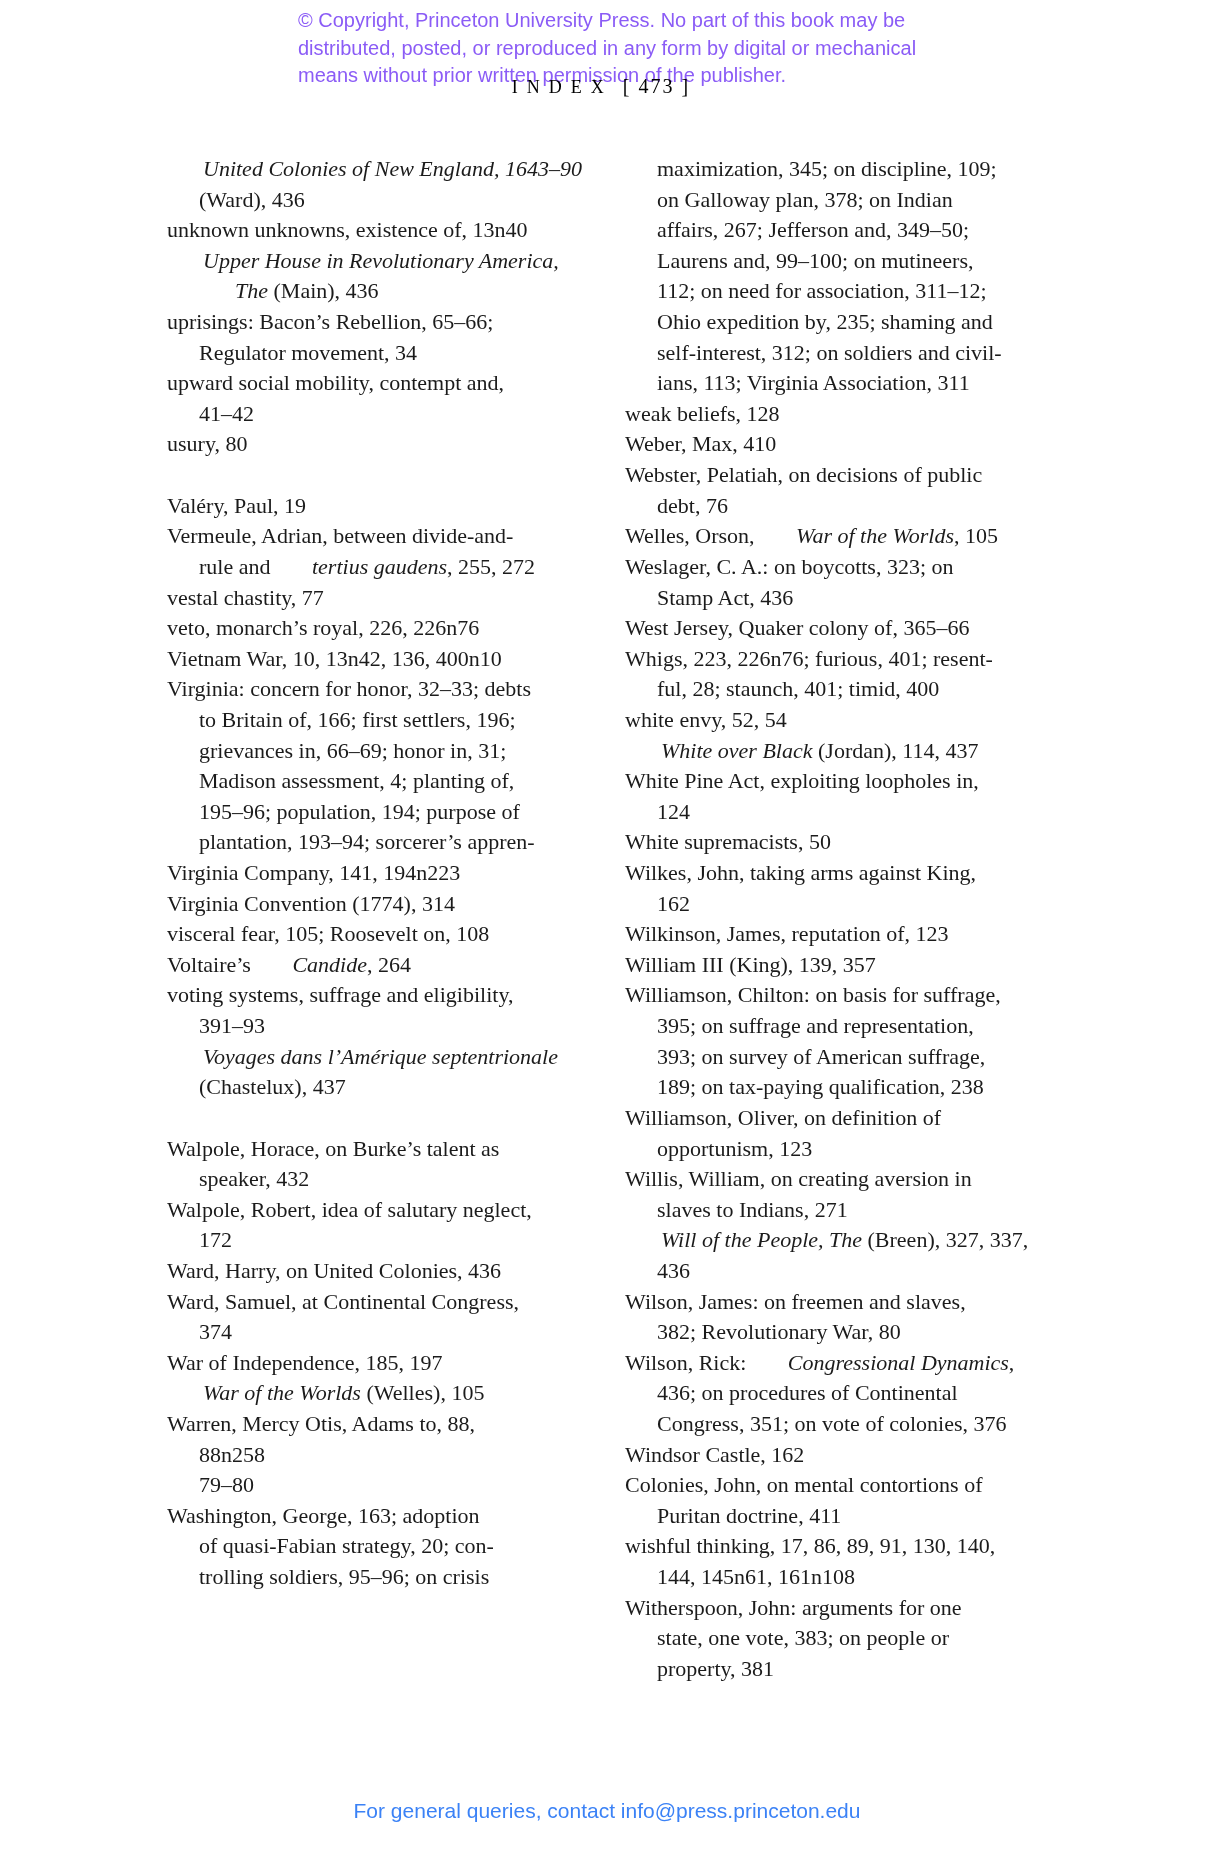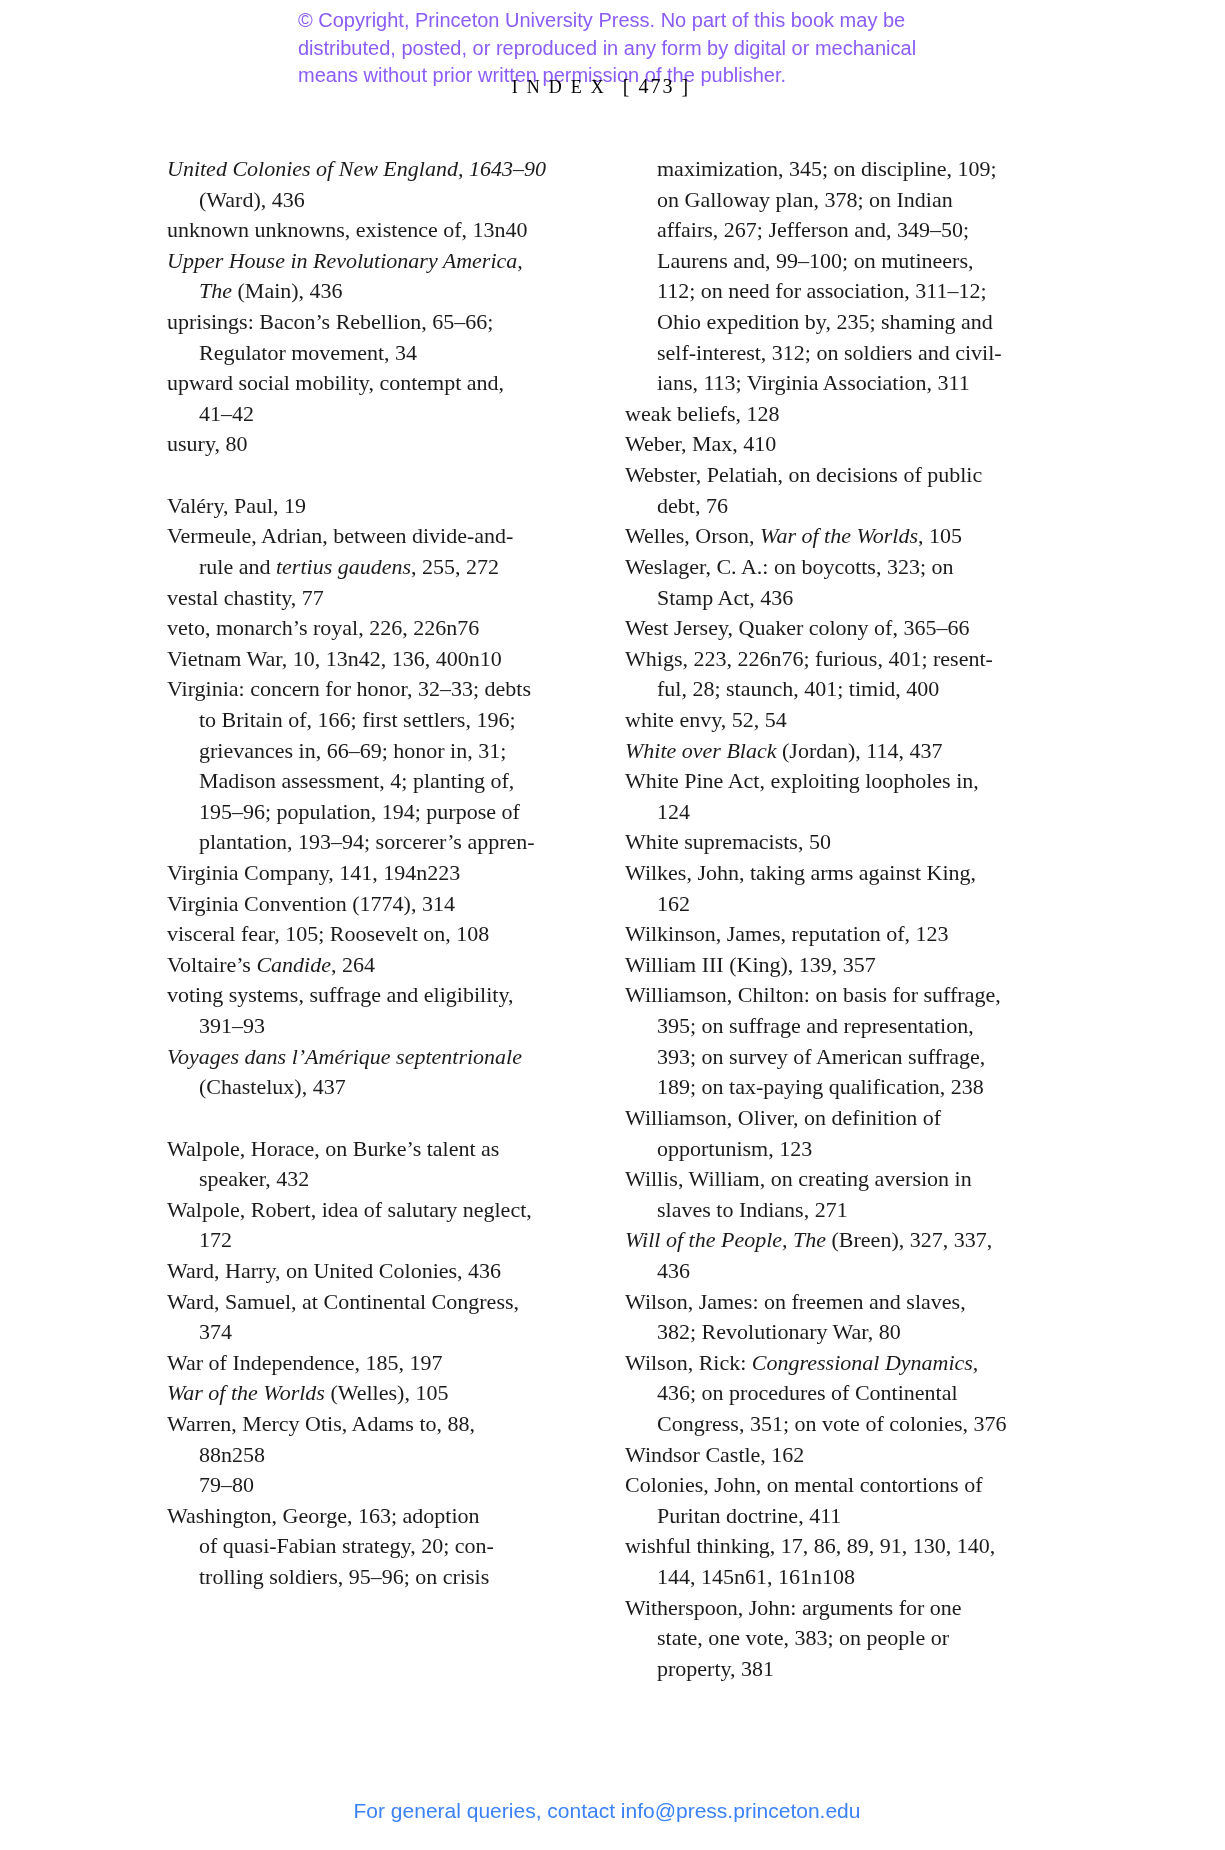--- a/index.html
+++ b/index.html
@@ -46,21 +46,21 @@
     font-size: 22px;
   }
   .col-left  { left: 167px; width: 430px; }
   .col-right { left: 625px; width: 440px; }
   .line {
     height: 30.62px;
     line-height: 30.62px;
     white-space: nowrap;
   }
   .line.ind { padding-left: 32px; }
-  .it { font-style: italic; }
+  .it { font-style: italic; margin-left: 36px; }
   .footer {
     position: absolute;
     top: 1799px;
     left: 607px;
     transform: translateX(-50%);
     font-family: "Liberation Sans", sans-serif;
     font-size: 21px;
     color: #3b82f6;
     white-space: nowrap;
   }

